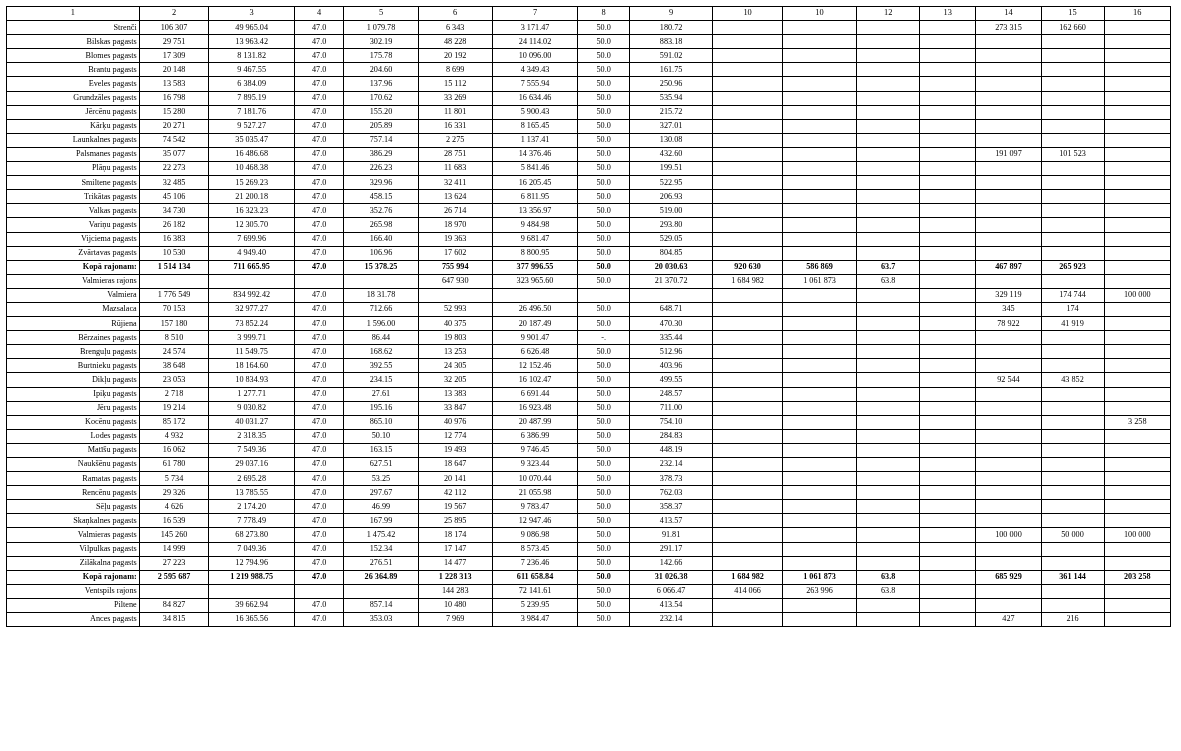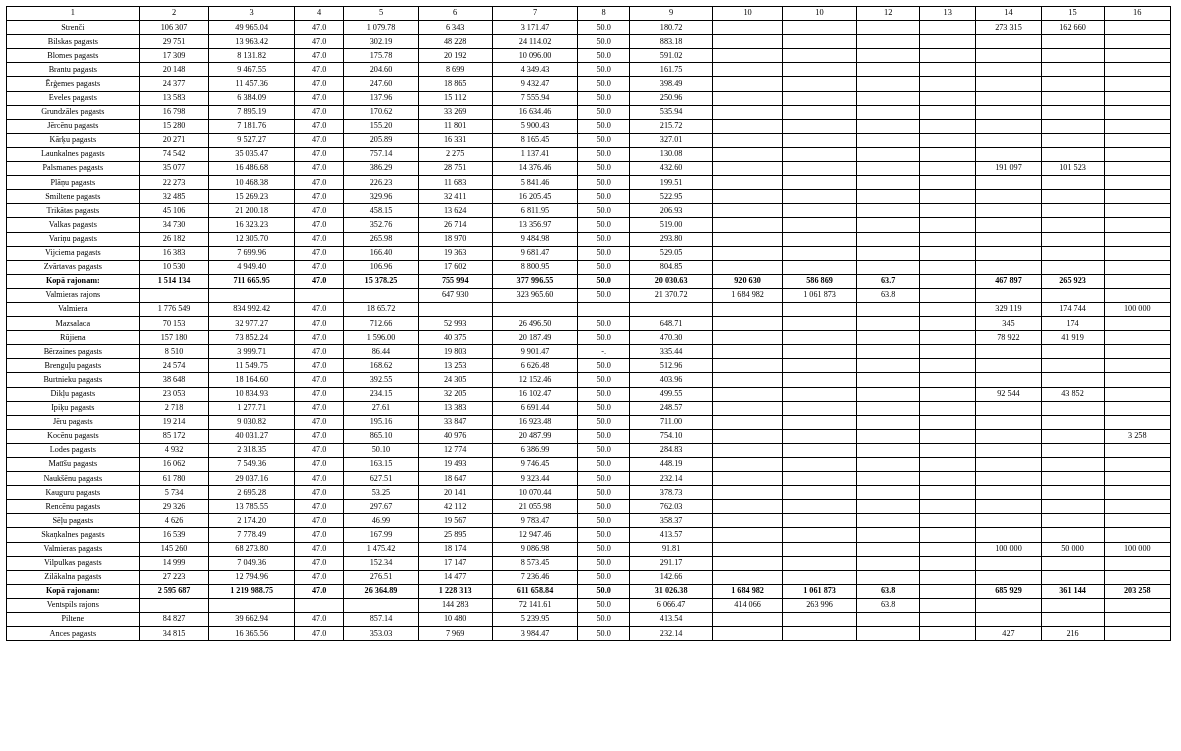--- a/index.html
+++ b/index.html
@@ -37,21 +37,21 @@
     overflow: hidden;
     white-space: nowrap;
     font-weight: normal;
   }
   .hdr td {
     text-align: center;
     font-weight: normal;
     height: 14px;
     font-size: 8.4px;
   }
-  .c-name   { width: 118px; text-align: center;   padding-left: 3px; }
+  .c-name   { width: 118px; text-align: right;   padding-left: 3px; }
   .c-2      { width: 62px;  text-align: center; }
   .c-3      { width: 76px;  text-align: center; }
   .c-4      { width: 44px;  text-align: center; }
   .c-5      { width: 66px;  text-align: center; }
   .c-6      { width: 66px;  text-align: center; }
   .c-7      { width: 76px;  text-align: center; }
   .c-8      { width: 46px;  text-align: center; }
   .c-9      { width: 74px;  text-align: center; }
   .c-10     { width: 62px;  text-align: center; }
   .c-11     { width: 66px;  text-align: center; }
@@ -174,38 +174,20 @@
           <td class="c-9 num">161.75</td>
           <td class="c-10 num"></td>
           <td class="c-11 num"></td>
           <td class="c-12 num"></td>
           <td class="c-13 num"></td>
           <td class="c-14 num"></td>
           <td class="c-15 num"></td>
           <td class="c-16 num"></td>
         </tr>
         <tr>
-          <td class="c-name">Ērģemes pagasts</td>
-          <td class="c-2 num">24 377</td>
-          <td class="c-3 num">11 457.36</td>
-          <td class="c-4 num">47.0</td>
-          <td class="c-5 num">247.60</td>
-          <td class="c-6 num">18 865</td>
-          <td class="c-7 num">9 432.47</td>
-          <td class="c-8 num">50.0</td>
-          <td class="c-9 num">398.49</td>
-          <td class="c-10 num"></td>
-          <td class="c-11 num"></td>
-          <td class="c-12 num"></td>
-          <td class="c-13 num"></td>
-          <td class="c-14 num"></td>
-          <td class="c-15 num"></td>
-          <td class="c-16 num"></td>
-        </tr>
-        <tr>
           <td class="c-name">Eveles pagasts</td>
           <td class="c-2 num">13 583</td>
           <td class="c-3 num">6 384.09</td>
           <td class="c-4 num">47.0</td>
           <td class="c-5 num">137.96</td>
           <td class="c-6 num">15 112</td>
           <td class="c-7 num">7 555.94</td>
           <td class="c-8 num">50.0</td>
           <td class="c-9 num">250.96</td>
           <td class="c-10 num"></td>
@@ -466,21 +448,21 @@
           <td class="c-13 num"></td>
           <td class="c-14 num"></td>
           <td class="c-15 num"></td>
           <td class="c-16 num"></td>
         </tr>
         <tr>
           <td class="c-name">Valmiera</td>
           <td class="c-2 num">1 776 549</td>
           <td class="c-3 num">834 992.42</td>
           <td class="c-4 num">47.0</td>
-          <td class="c-5 num">18 65.72</td>
+          <td class="c-5 num">18 31.78</td>
           <td class="c-6 num"></td>
           <td class="c-7 num"></td>
           <td class="c-8 num"></td>
           <td class="c-9 num"></td>
           <td class="c-10 num"></td>
           <td class="c-11 num"></td>
           <td class="c-12 num"></td>
           <td class="c-13 num"></td>
           <td class="c-14 num">329 119</td>
           <td class="c-15 num">174 744</td>
@@ -696,21 +678,21 @@
           <td class="c-9 num">232.14</td>
           <td class="c-10 num"></td>
           <td class="c-11 num"></td>
           <td class="c-12 num"></td>
           <td class="c-13 num"></td>
           <td class="c-14 num"></td>
           <td class="c-15 num"></td>
           <td class="c-16 num"></td>
         </tr>
         <tr>
-          <td class="c-name">Kauguru pagasts</td>
+          <td class="c-name">Ramatas pagasts</td>
           <td class="c-2 num">5 734</td>
           <td class="c-3 num">2 695.28</td>
           <td class="c-4 num">47.0</td>
           <td class="c-5 num">53.25</td>
           <td class="c-6 num">20 141</td>
           <td class="c-7 num">10 070.44</td>
           <td class="c-8 num">50.0</td>
           <td class="c-9 num">378.73</td>
           <td class="c-10 num"></td>
           <td class="c-11 num"></td>

